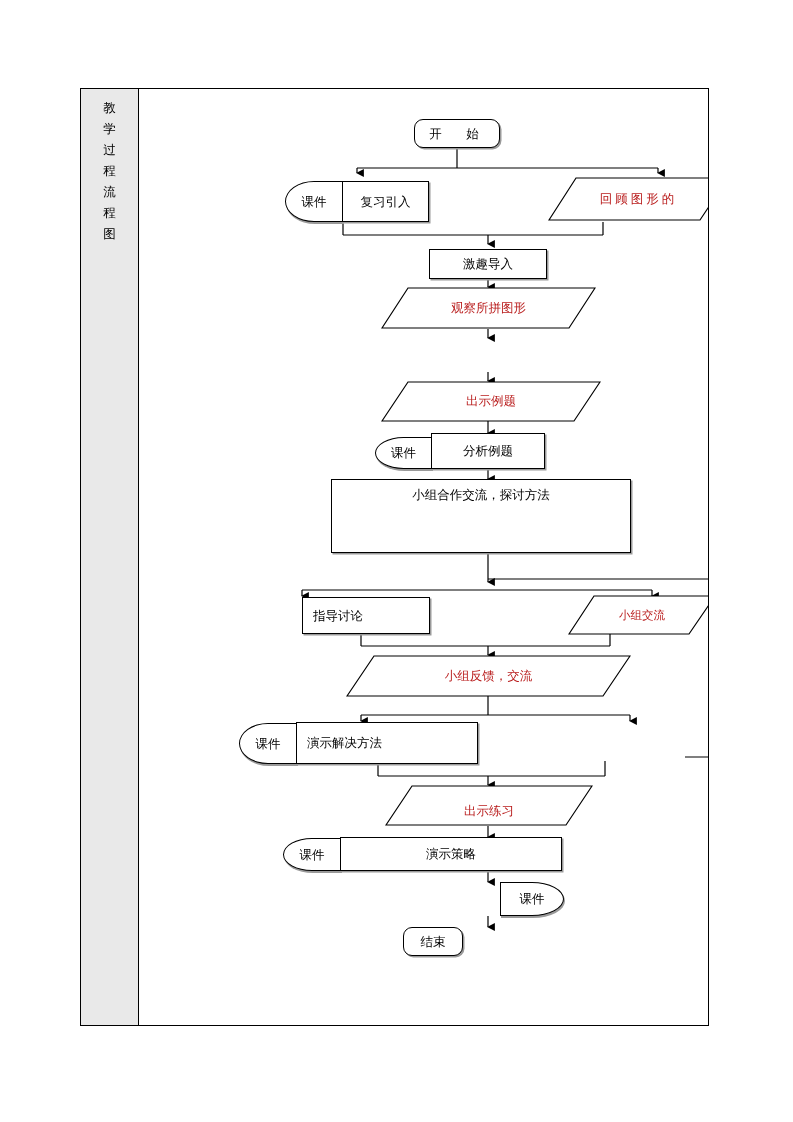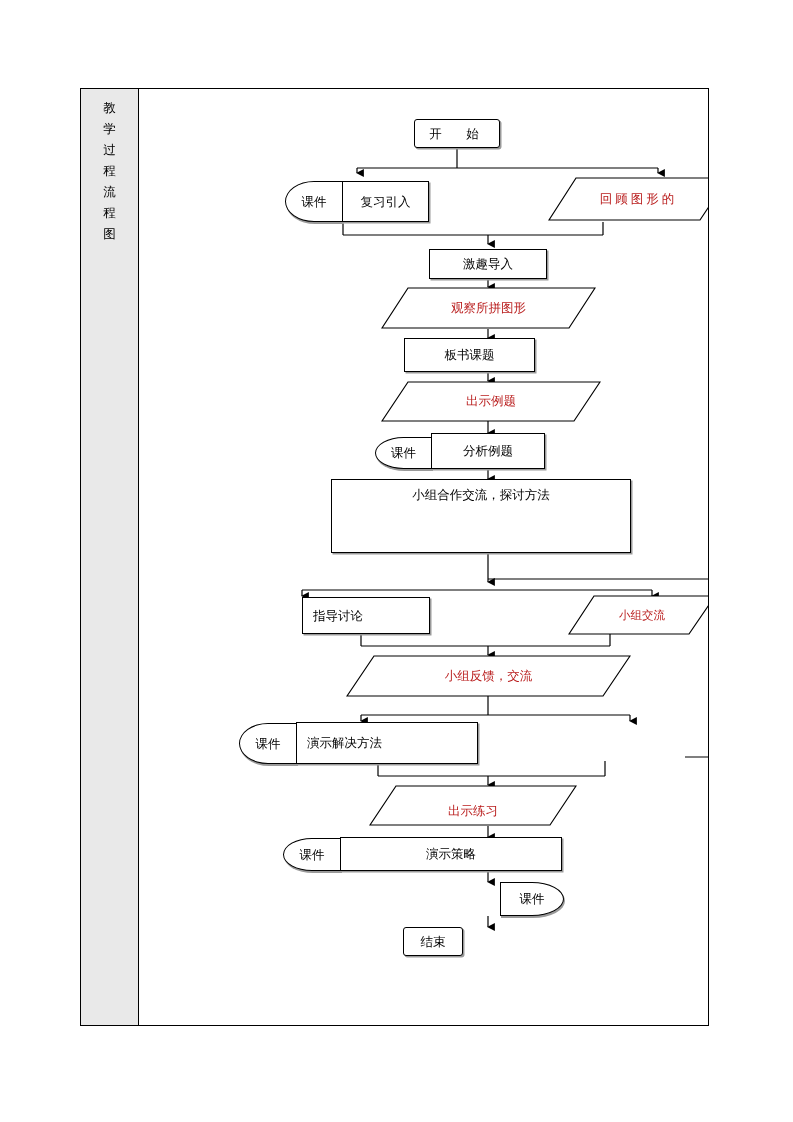--- a/index.html
+++ b/index.html
@@ -82,21 +82,21 @@
   }
   .rect {
     border: 1px solid #000000;
     background: #ffffff;
   }
   .rect-shadow {
     box-shadow: 1.5px 1.5px 0 0 #9a9a9a;
   }
   .rounded {
     border: 1px solid #000000;
-    border-radius: 3px;
+    border-radius: 9px;
     background: #ffffff;
     box-shadow: 1.5px 1.5px 0 0 #9a9a9a;
   }
   .cap-left {
     border: 1px solid #000000;
     border-radius: 50% 0 0 50% / 50% 0 0 50%;
     background: #ffffff;
     box-shadow: 1px 2px 0 0 #9a9a9a;
   }
   .cap-right {
@@ -234,23 +234,20 @@
         <span>激趣导入</span>
       </div>
 
       <div class="para-wrap" style="left:241px; top:198px; width:215px; height:42px;">
         <svg width="215" height="42">
           <polygon points="27,1 214,1 188,41 1,41" fill="#ffffff" stroke="#000000" stroke-width="1.2"></polygon>
         </svg>
         <div class="para-label">观察所拼图形</div>
       </div>
 
-      <div class="node rect rect-shadow" style="left:264px; top:249px; width:131px; height:34px;">
-        <span>板书课题</span>
-      </div>
 
       <div class="para-wrap" style="left:241px; top:292px; width:220px; height:41px;">
         <svg width="220" height="41">
           <polygon points="27,1 219,1 193,40 1,40" fill="#ffffff" stroke="#000000" stroke-width="1.2"></polygon>
         </svg>
         <div class="para-label" style="justify-content:center; padding-right:28px;">出示例题</div>
       </div>
 
       <div class="node cap-left" style="left:235px; top:348px; width:57px; height:32px;">
         <span>课件</span>
@@ -282,21 +279,21 @@
       </div>
 
       <div class="node cap-left" style="left:99px; top:634px; width:58px; height:41px;">
         <span>课件</span>
       </div>
       <div class="node rect rect-shadow left-text" style="left:156px; top:633px; width:182px; height:42px;">
         <span>演示解决方法</span>
       </div>
 
 
-      <div class="para-wrap" style="left:229px; top:696px; width:208px; height:53px;">
+      <div class="para-wrap" style="left:245px; top:696px; width:208px; height:53px;">
         <svg width="208" height="41">
           <polygon points="27,1 207,1 181,40 1,40" fill="#ffffff" stroke="#000000" stroke-width="1.2"></polygon>
         </svg>
         <div class="para-label">出示练习</div>
       </div>
 
       <div class="node cap-left" style="left:143px; top:749px; width:58px; height:33px;">
         <span>课件</span>
       </div>
       <div class="node rect rect-shadow" style="left:200px; top:748px; width:222px; height:34px;">

